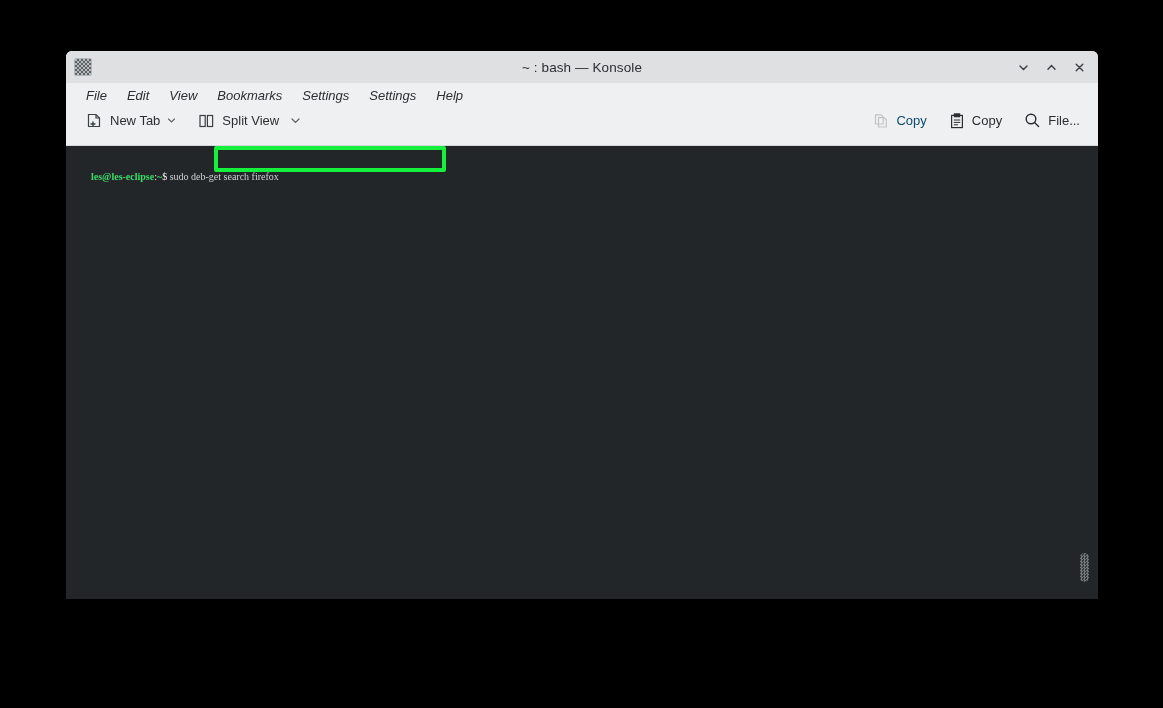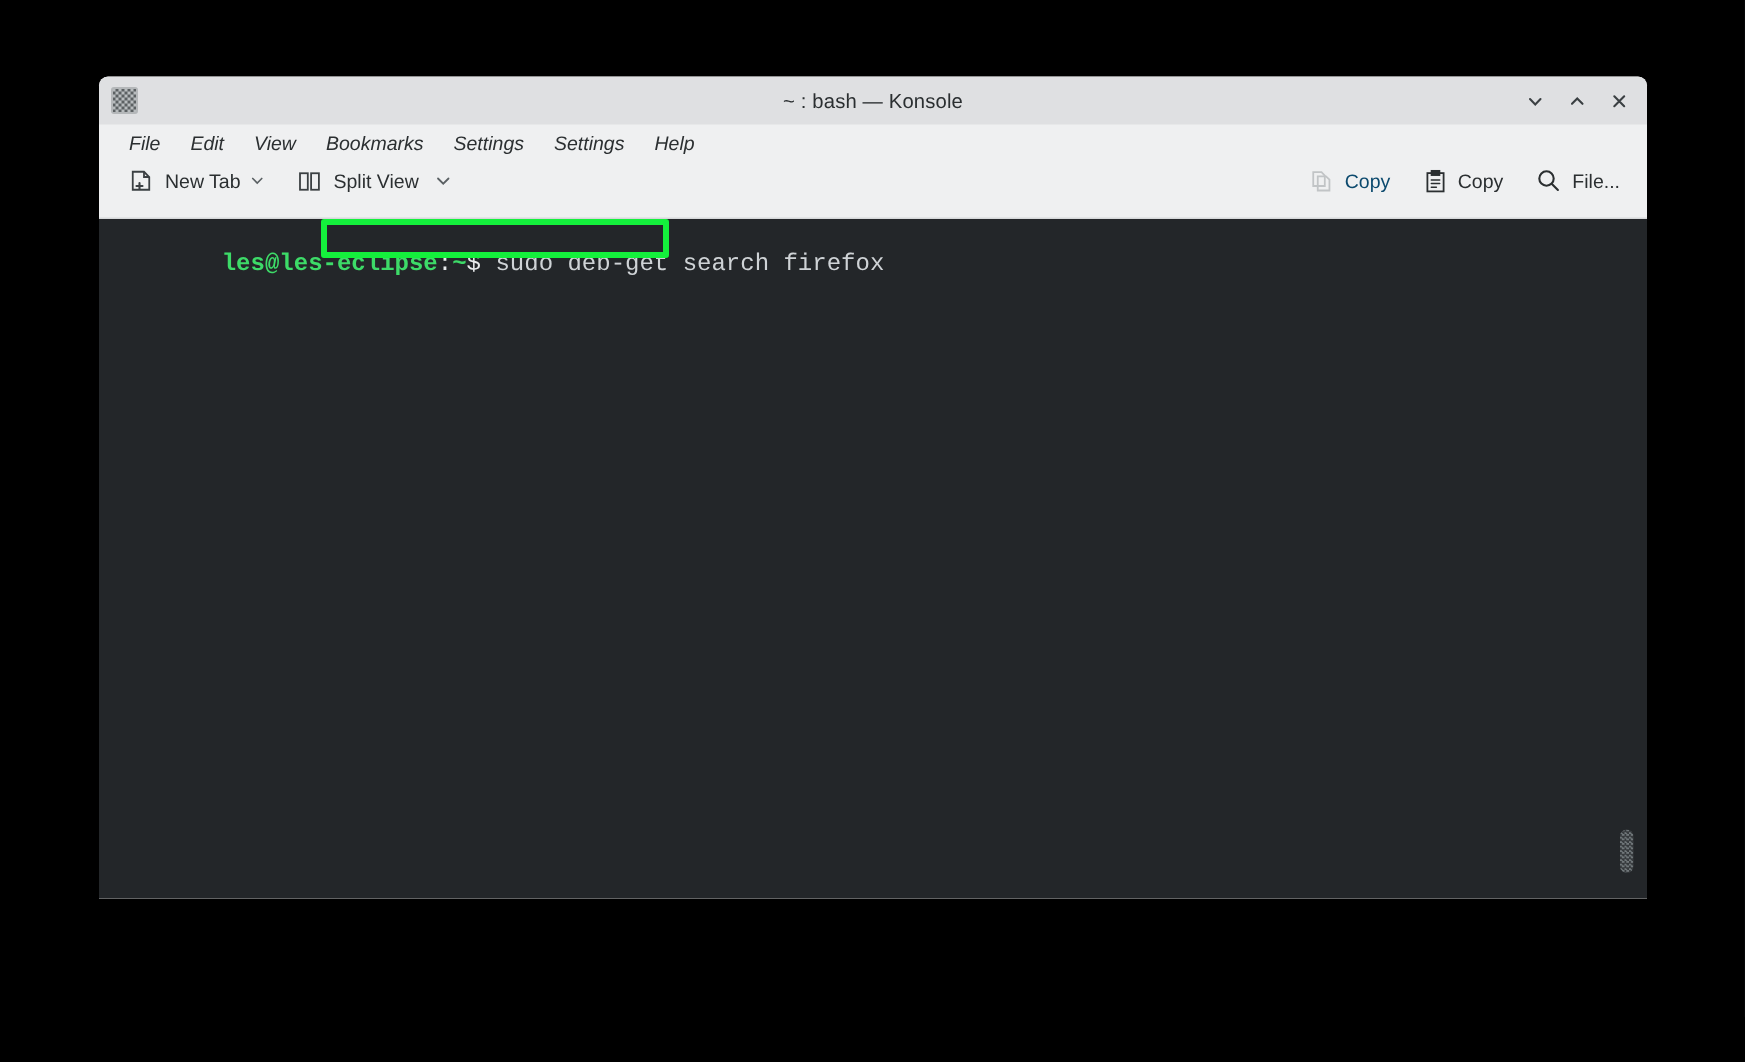--- a/index.html
+++ b/index.html
@@ -127,22 +127,22 @@
     align-items: center;
     gap: 10px;
   }
   #toolbar-left { display: flex; align-items: center; gap: 10px; }
 
   
   #terminal {
     position: relative;
     flex: 1 1 auto;
     background: #232629;
-    font-family: Liberation Mono, monospace;
-    font-size: 16px;
+    font-family: Liberation Serif, serif;
+    font-size: 10px;
     line-height: 17.2px;
     padding: 5px 0 0 3px;
     overflow: hidden;
   }
 
   .term-line {
     white-space: pre;
     color: #d7dadc;
     height: 17.2px;
     padding-left: 2px;

